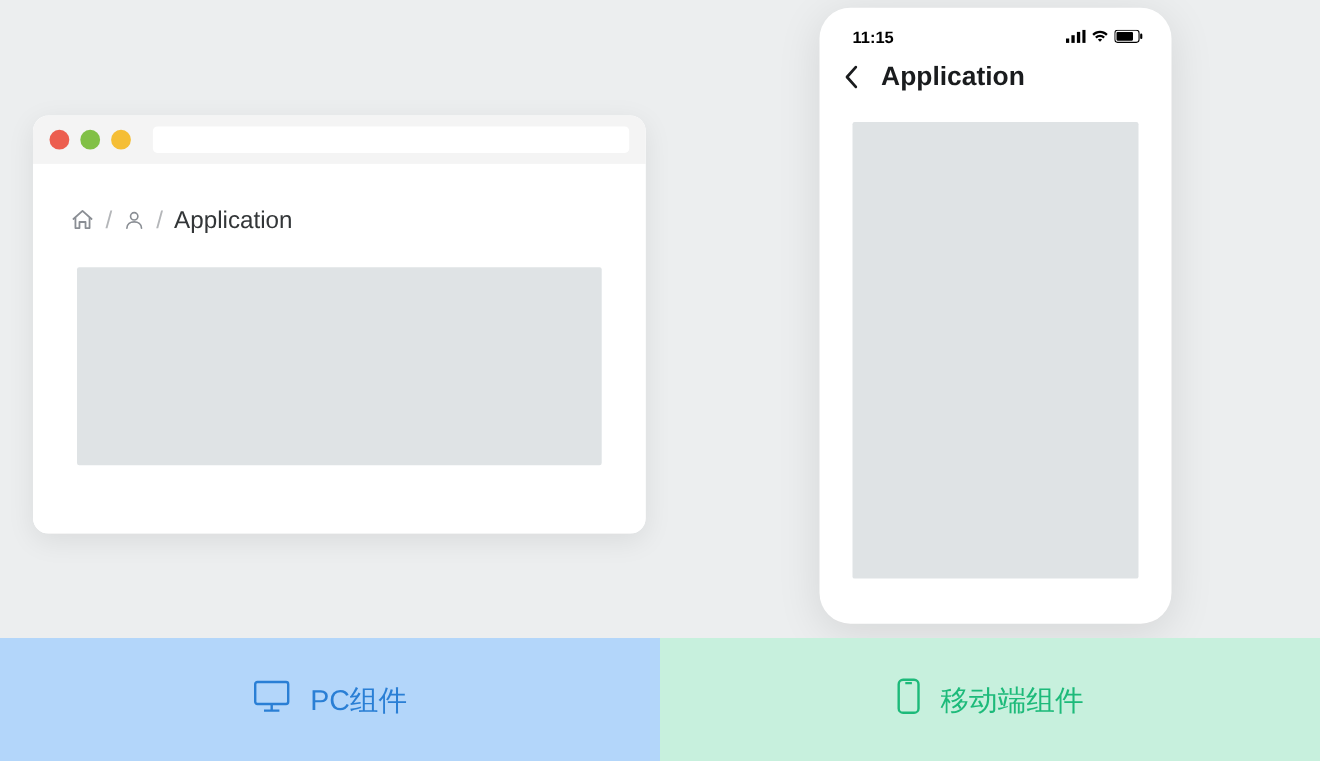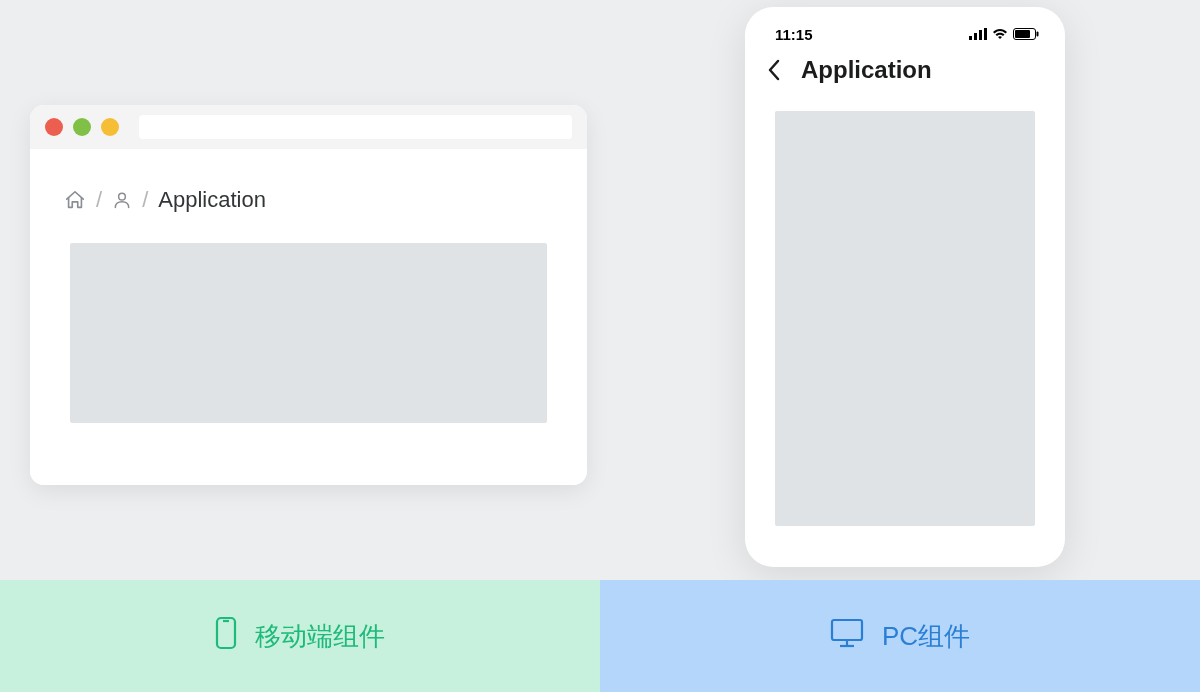--- a/index.html
+++ b/index.html
@@ -238,32 +238,32 @@
         </svg>
       </span>
       <span class="mobile-title">Application</span>
     </div>
     <div class="mobile-content"></div>
   </div>
 
 </div>
 
 <div class="bottom-labels">
-  <div class="label-panel label-mobile">
-    <span>
-      <svg width="22" height="34" viewBox="0 0 22 34" fill="none" stroke="#1dba7a" stroke-width="2.2" stroke-linejoin="round">
-        <rect x="2" y="2" width="18" height="30" rx="4"></rect>
-        <line x1="8" y1="5" x2="14" y2="5"></line>
-      </svg>
-    </span>
-    <span>移动端组件</span>
-  </div>
   <div class="label-panel label-pc">
     <span>
       <svg width="34" height="30" viewBox="0 0 34 30" fill="none" stroke="#2a7fd5" stroke-width="2.2" stroke-linejoin="round">
         <rect x="2" y="2" width="30" height="20" rx="2"></rect>
         <line x1="10" y1="28" x2="24" y2="28"></line>
         <line x1="17" y1="22" x2="17" y2="28"></line>
       </svg>
     </span>
     <span>PC组件</span>
   </div>
+  <div class="label-panel label-mobile">
+    <span>
+      <svg width="22" height="34" viewBox="0 0 22 34" fill="none" stroke="#1dba7a" stroke-width="2.2" stroke-linejoin="round">
+        <rect x="2" y="2" width="18" height="30" rx="4"></rect>
+        <line x1="8" y1="5" x2="14" y2="5"></line>
+      </svg>
+    </span>
+    <span>移动端组件</span>
+  </div>
 </div>
 
 </body></html>

